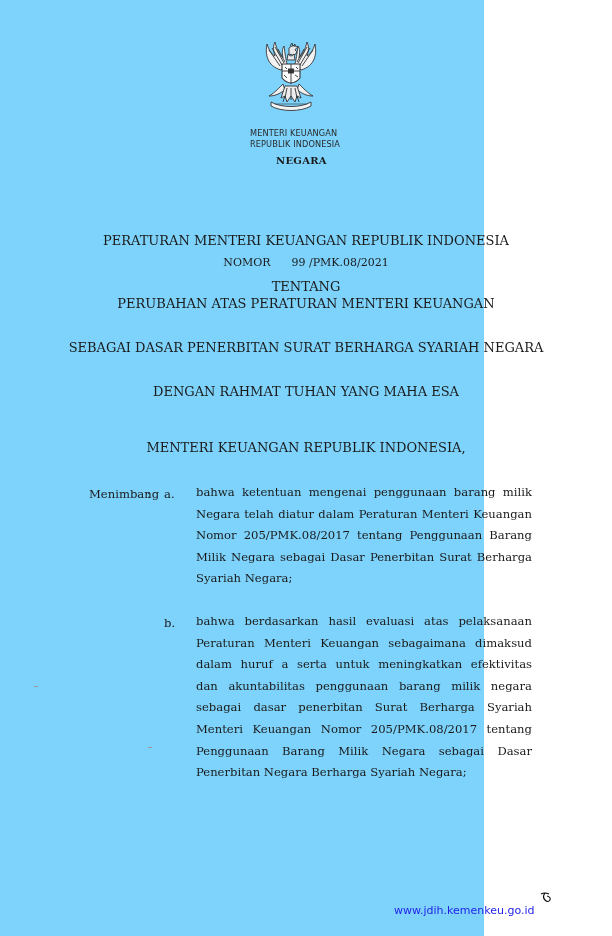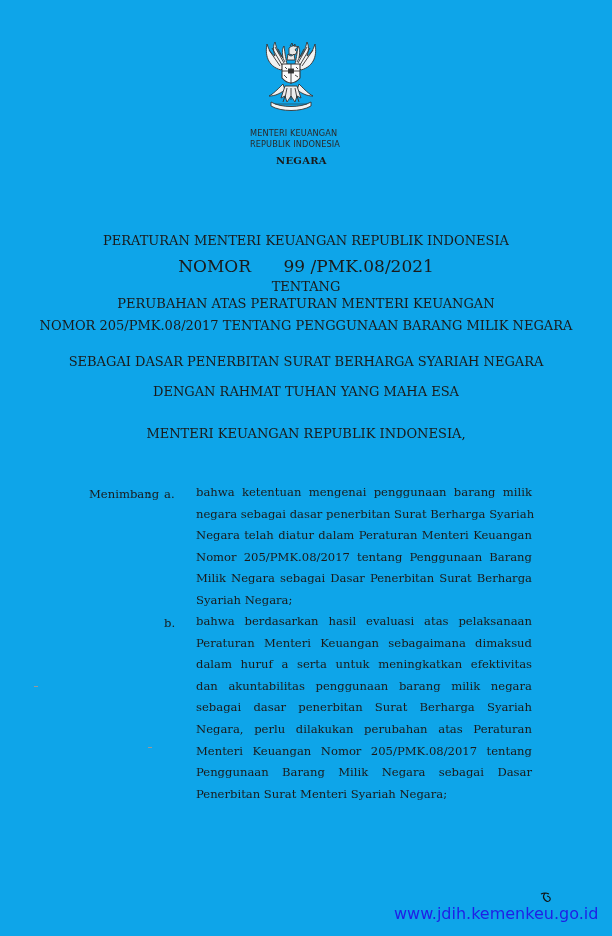--- a/index.html
+++ b/index.html
@@ -11,22 +11,22 @@
       width: 612px;
       height: 936px;
       position: relative;
       overflow: hidden;
       font-family: "DejaVu Serif", "Liberation Serif", serif;
       color: #1a1a1a;
     }
     .page {
       position: absolute;
       left: 0; top: 0;
-      width: 612px; height: 936px;
-      background: #0ea5e9;
+      width: 484px; height: 936px;
+      background: #7dd3fc;
     }
     .emblem {
       position: absolute;
       left: 263px;
       top: 40px;
       width: 56px;
       height: 82px;
     }
     .letterhead {
       position: absolute;
@@ -58,21 +58,21 @@
       font-size: 13px;
       white-space: nowrap;
       letter-spacing: 0px;
       font-family: "DejaVu Serif", "Liberation Serif", serif;
     }
     .nomor-line {
       position: absolute;
       left: 0;
       width: 612px;
       text-align: center;
-      font-size: 17px;
+      font-size: 11px;
       white-space: pre;
       font-family: "DejaVu Serif", "Liberation Serif", serif;
     }
     .label-menimbang {
       position: absolute;
       left: 66px;
       top: 487px;
       font-size: 11.6px;
       margin-left: 23px;
     }
@@ -102,21 +102,21 @@
       white-space: nowrap;
     }
     .para .ln.last {
       text-align-last: left;
     }
     .footer-url {
       position: absolute;
       left: 394px;
       top: 904px;
       font-family: "DejaVu Sans", "Liberation Sans", sans-serif;
-      font-size: 16px;
+      font-size: 11px;
       color: #1f1fe6;
       text-decoration: none;
       white-space: nowrap;
     }
     .signature-mark {
       position: absolute;
       left: 539px;
       top: 891px;
       width: 14px;
       height: 14px;
@@ -169,50 +169,47 @@
   <div class="letterhead">
     <div>MENTERI KEUANGAN</div>
     <div>REPUBLIK INDONESIA</div>
   </div>
   <div class="salinan">NEGARA</div>
 
   <div class="center-line" style="top:233px;">PERATURAN MENTERI KEUANGAN REPUBLIK INDONESIA</div>
   <div class="nomor-line" style="top:256px;"><span>NOMOR</span><span>      </span><span>99 /PMK.08/2021</span></div>
   <div class="center-line" style="top:296px;">PERUBAHAN ATAS PERATURAN MENTERI KEUANGAN</div>
   <div class="center-line" style="top:279px;">TENTANG</div>
-  <div class="center-line" style="top:318px;">NOMOR 205/PMK.08/2017 TENTANG PENGGUNAAN BARANG MILIK NEGARA</div>
-  <div class="center-line" style="top:340px;margin-top:14px;">SEBAGAI DASAR PENERBITAN SURAT BERHARGA SYARIAH NEGARA</div>
+  <div class="center-line" style="top:340px;">SEBAGAI DASAR PENERBITAN SURAT BERHARGA SYARIAH NEGARA</div>
 
   <div class="center-line" style="top:384px;">DENGAN RAHMAT TUHAN YANG MAHA ESA</div>
-  <div class="center-line" style="top:426px;">MENTERI KEUANGAN REPUBLIK INDONESIA,</div>
+  <div class="center-line" style="top:440px;">MENTERI KEUANGAN REPUBLIK INDONESIA,</div>
 
   <div class="label-menimbang">Menimbang</div>
   <div class="colon">:</div>
 
   <div class="item-letter" style="top:487px;">a.</div>
   <div class="para" style="top:482px;">
     <span class="ln">bahwa ketentuan mengenai penggunaan barang milik</span>
-    <span class="ln">negara sebagai dasar penerbitan Surat Berharga Syariah</span>
     <span class="ln">Negara telah diatur dalam Peraturan Menteri Keuangan</span>
     <span class="ln">Nomor 205/PMK.08/2017 tentang Penggunaan Barang</span>
     <span class="ln">Milik Negara sebagai Dasar Penerbitan Surat Berharga</span>
     <span class="ln last">Syariah Negara;</span>
   </div>
 
   <div class="item-letter" style="top:616px;">b.</div>
   <div class="para" style="top:611px;">
     <span class="ln">bahwa berdasarkan hasil evaluasi atas pelaksanaan</span>
     <span class="ln">Peraturan Menteri Keuangan sebagaimana dimaksud</span>
     <span class="ln">dalam huruf a serta untuk meningkatkan efektivitas</span>
     <span class="ln">dan akuntabilitas penggunaan barang milik negara</span>
     <span class="ln">sebagai dasar penerbitan Surat Berharga Syariah</span>
-    <span class="ln">Negara, perlu dilakukan perubahan atas Peraturan</span>
     <span class="ln">Menteri Keuangan Nomor 205/PMK.08/2017 tentang</span>
     <span class="ln">Penggunaan Barang Milik Negara sebagai Dasar</span>
-    <span class="ln last">Penerbitan Surat Menteri Syariah Negara;</span>
+    <span class="ln last">Penerbitan Negara Berharga Syariah Negara;</span>
   </div>
 
   <div class="speck" style="left:34px; top:686px;"></div>
   <div class="speck" style="left:148px; top:747px;"></div>
 
   <svg class="signature-mark" viewBox="0 0 14 14" xmlns="http://www.w3.org/2000/svg">
     <path d="M2 3 q4 -2 8 0 M6 2 q-3 4 0 7 q3 3 5 0 q1 -3 -3 -4" fill="none" stroke="#111" stroke-width="1.2"></path>
   </svg>
   <a class="footer-url">www.jdih.kemenkeu.go.id</a>
 

